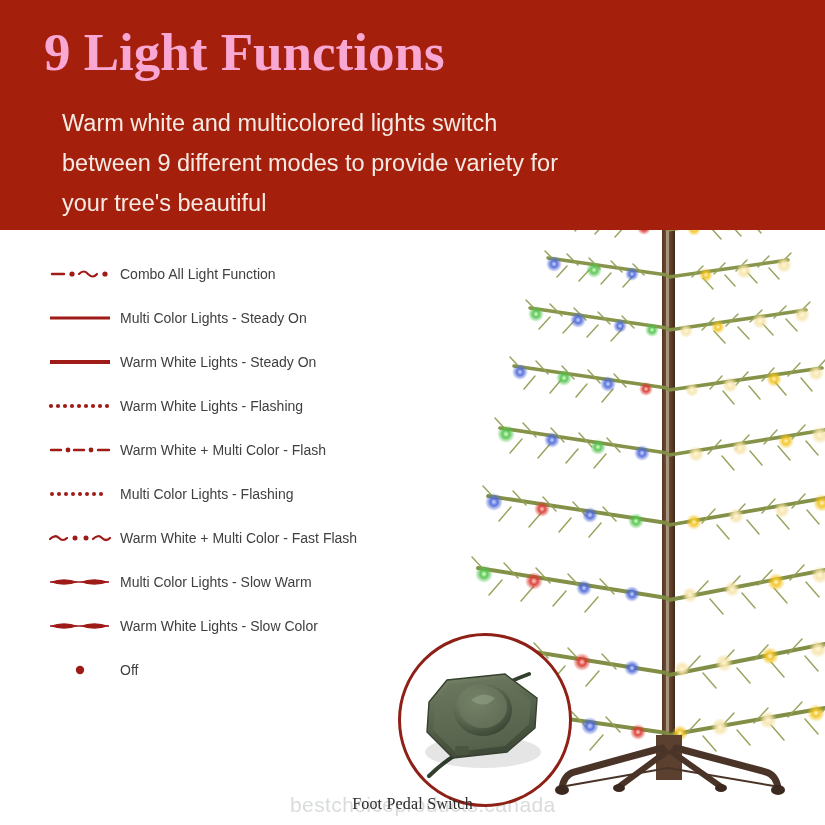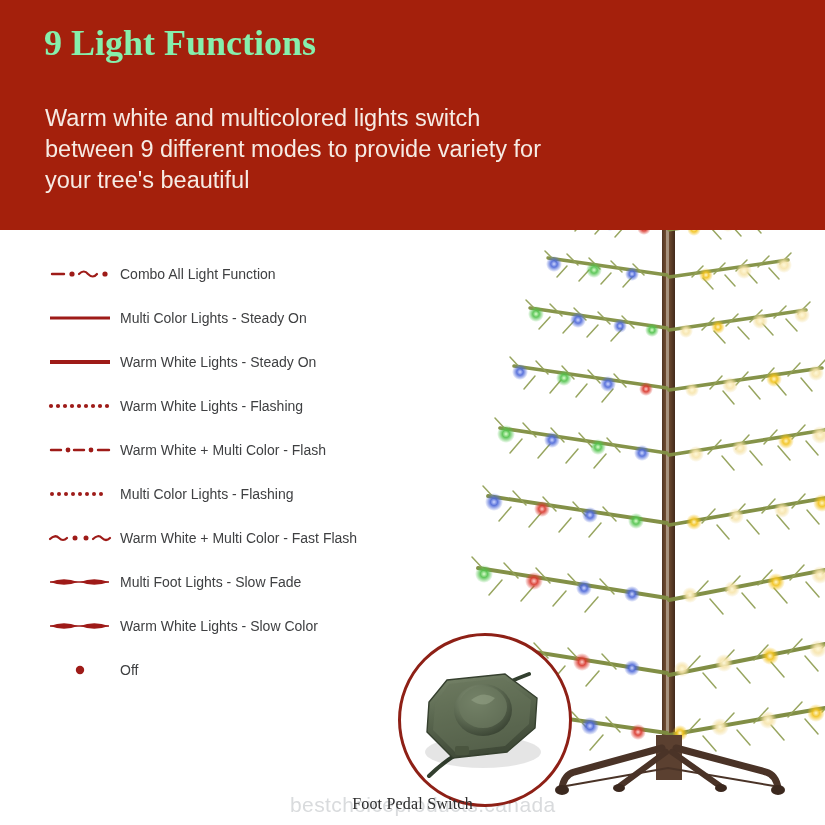--- a/index.html
+++ b/index.html
@@ -12,26 +12,26 @@
   #page{position:relative;width:825px;height:825px;overflow:hidden;background:#fff;}
 
   
   .banner{
     position:absolute;left:0;top:0;width:825px;height:230px;
     background:#a4200c;z-index:3;
   }
   .banner-title{
     position:absolute;left:44px;top:22px;
     font-family:"Liberation Serif", serif;
-    font-size:36px;font-weight:700;color:#86efac;
+    font-size:53px;font-weight:700;color:#f9a8d4;
     letter-spacing:0px;white-space:nowrap;
   }
   .banner-sub{
-    position:absolute;left:45px;top:103px;width:520px;
-    font-size:23.5px;color:#f6ebe4;line-height:31px;
+    position:absolute;left:62px;top:103px;width:520px;
+    font-size:23.5px;color:#f6ebe4;line-height:40px;
     font-weight:400;
   }
 
   
   .legend{position:absolute;left:44px;top:252px;width:480px;z-index:4;}
   .legend-row{
     position:relative;height:44px;display:flex;align-items:center;
   }
   .marker{
     width:72px;height:44px;flex:0 0 72px;
@@ -459,21 +459,21 @@
     <div class="legend-row">
       <span class="marker">
         <svg width="64" height="16" viewBox="0 0 64 16">
           <g fill="#9e1b18">
             <path d="M2 8 Q16 2.5 30 8 Q16 13.5 2 8 Z"></path>
             <path d="M32 8 Q46 2.5 61 8 Q46 13.5 32 8 Z"></path>
           </g>
           <path d="M2 8 L61 8" stroke="#9e1b18" stroke-width="1.6"></path>
         </svg>
       </span>
-      <span class="legend-label">Multi Foot Lights - Slow Fade</span>
+      <span class="legend-label">Multi Color Lights - Slow Warm</span>
     </div>
 
     <div class="legend-row">
       <span class="marker">
         <svg width="64" height="16" viewBox="0 0 64 16">
           <g fill="#9e1b18">
             <path d="M2 8 Q16 2.5 30 8 Q16 13.5 2 8 Z"></path>
             <path d="M32 8 Q46 2.5 61 8 Q46 13.5 32 8 Z"></path>
           </g>
           <path d="M2 8 L61 8" stroke="#9e1b18" stroke-width="1.6"></path>

